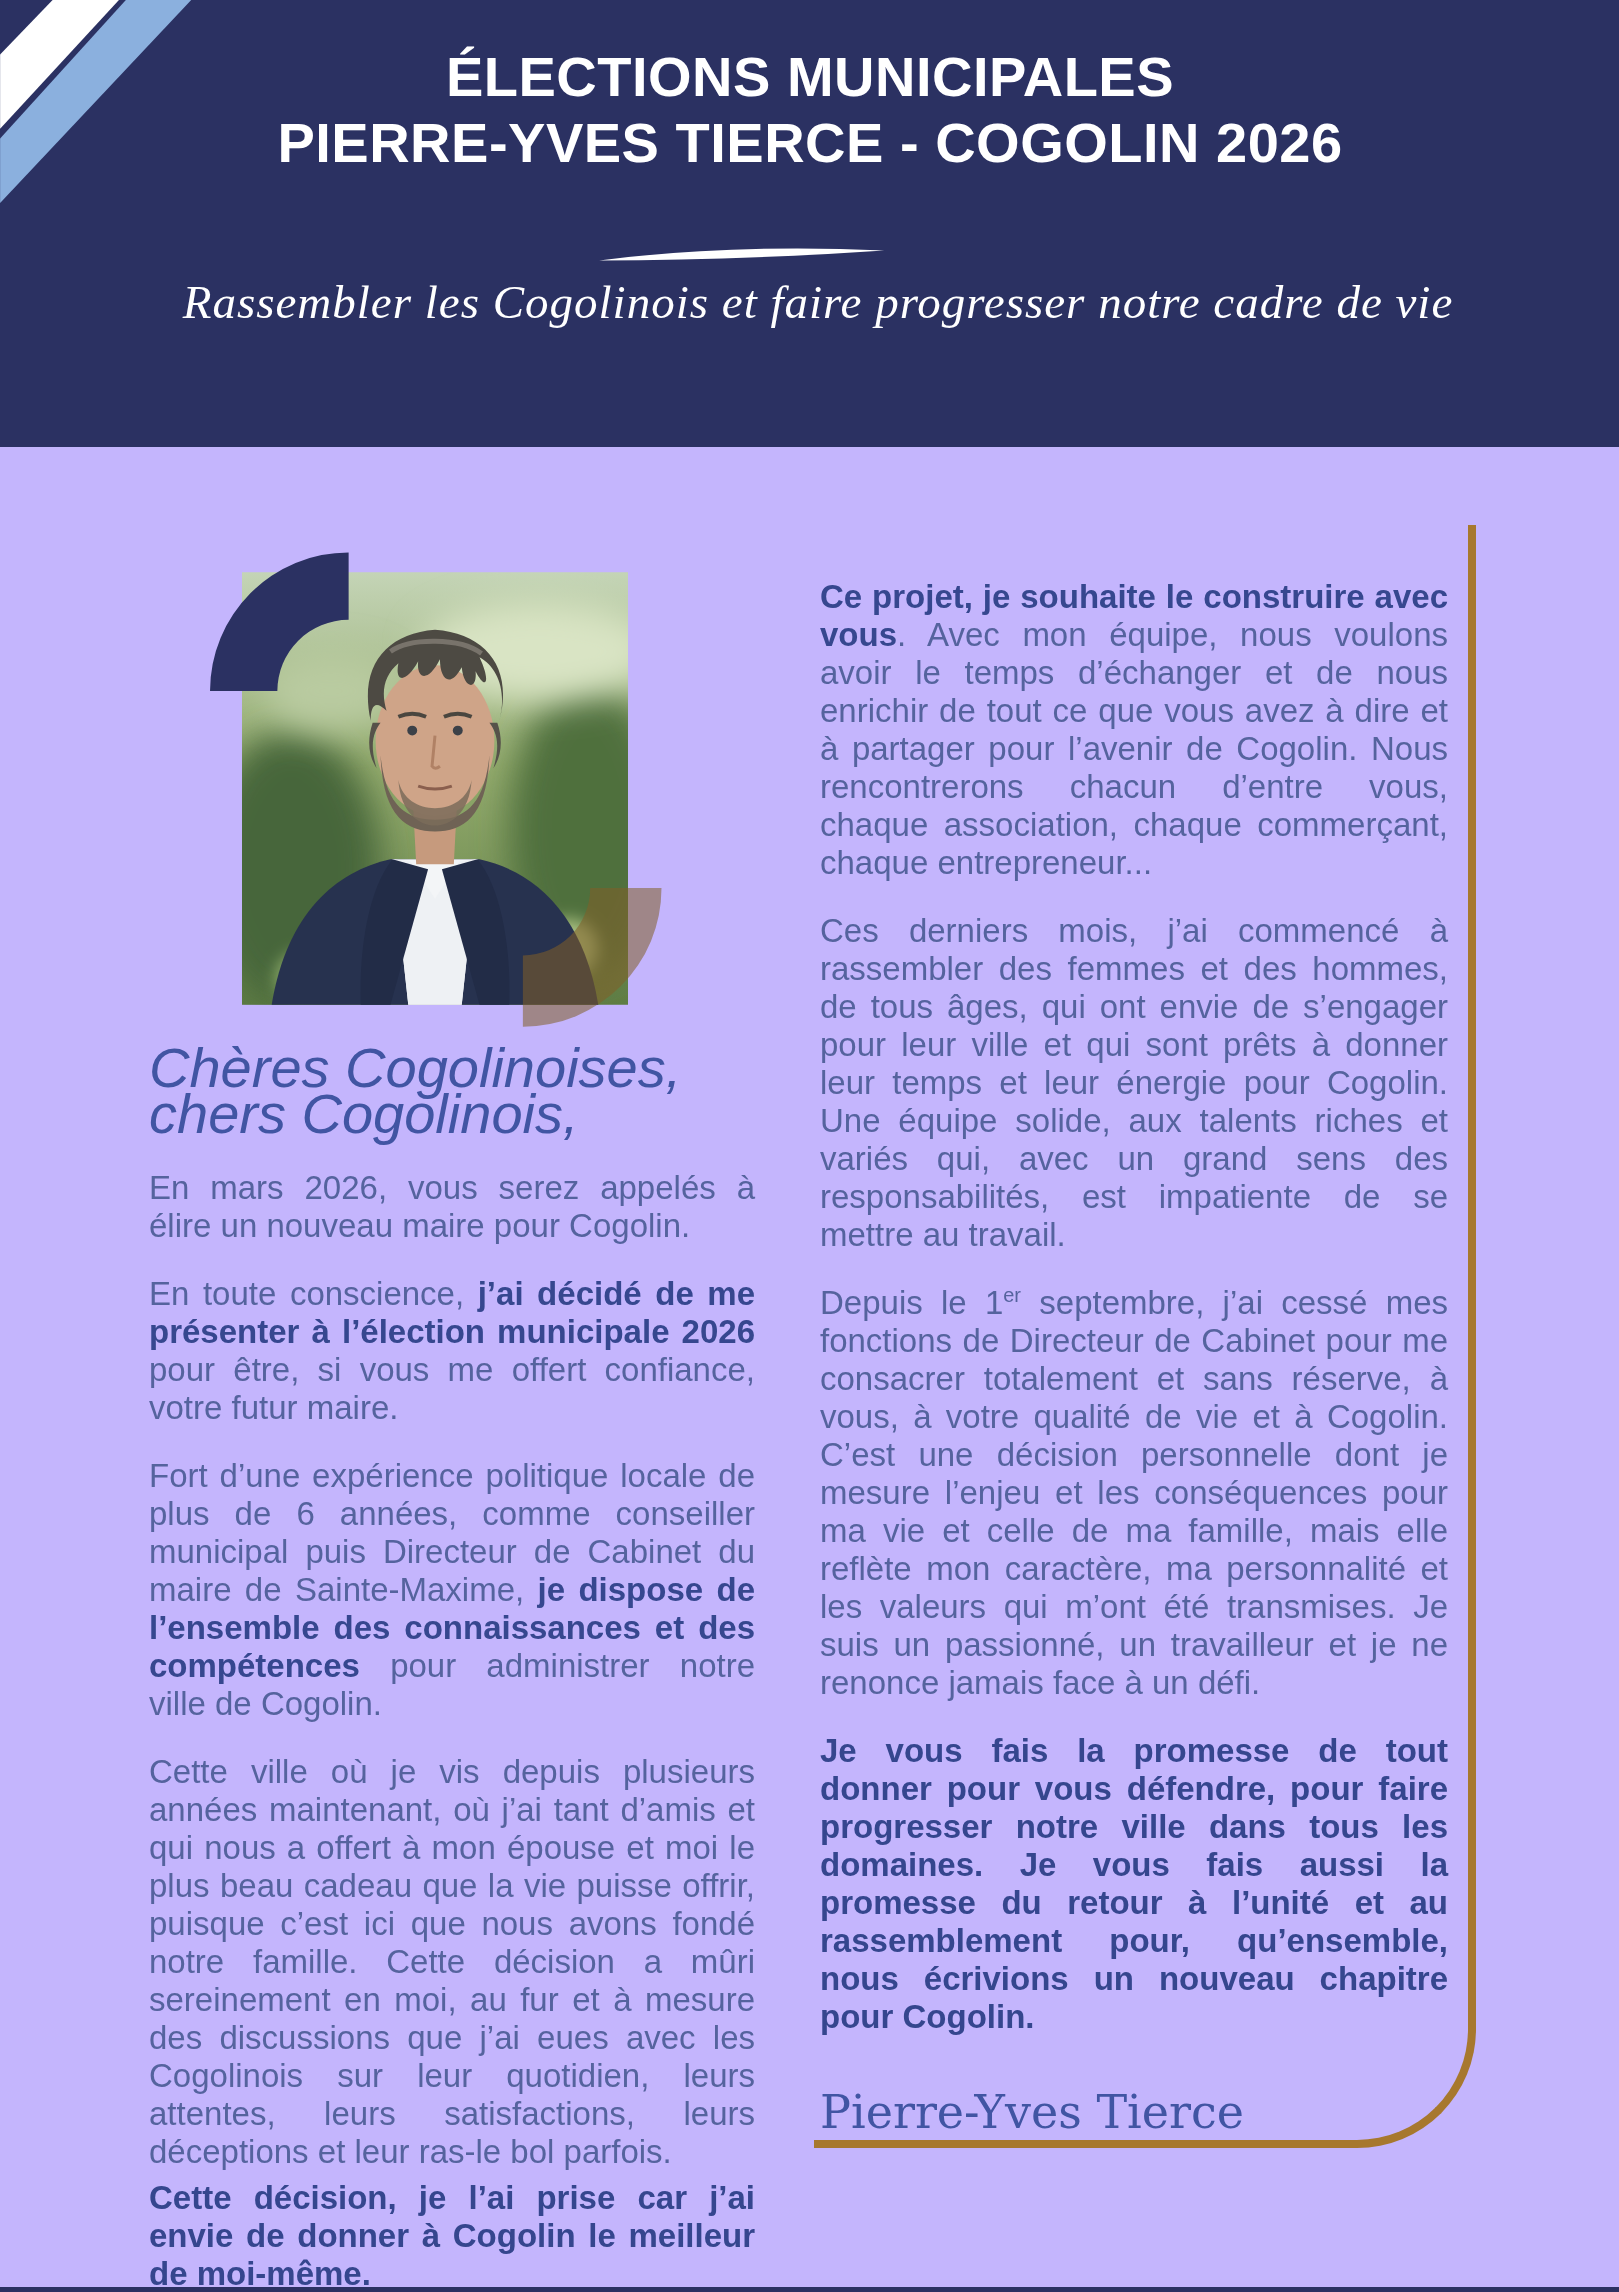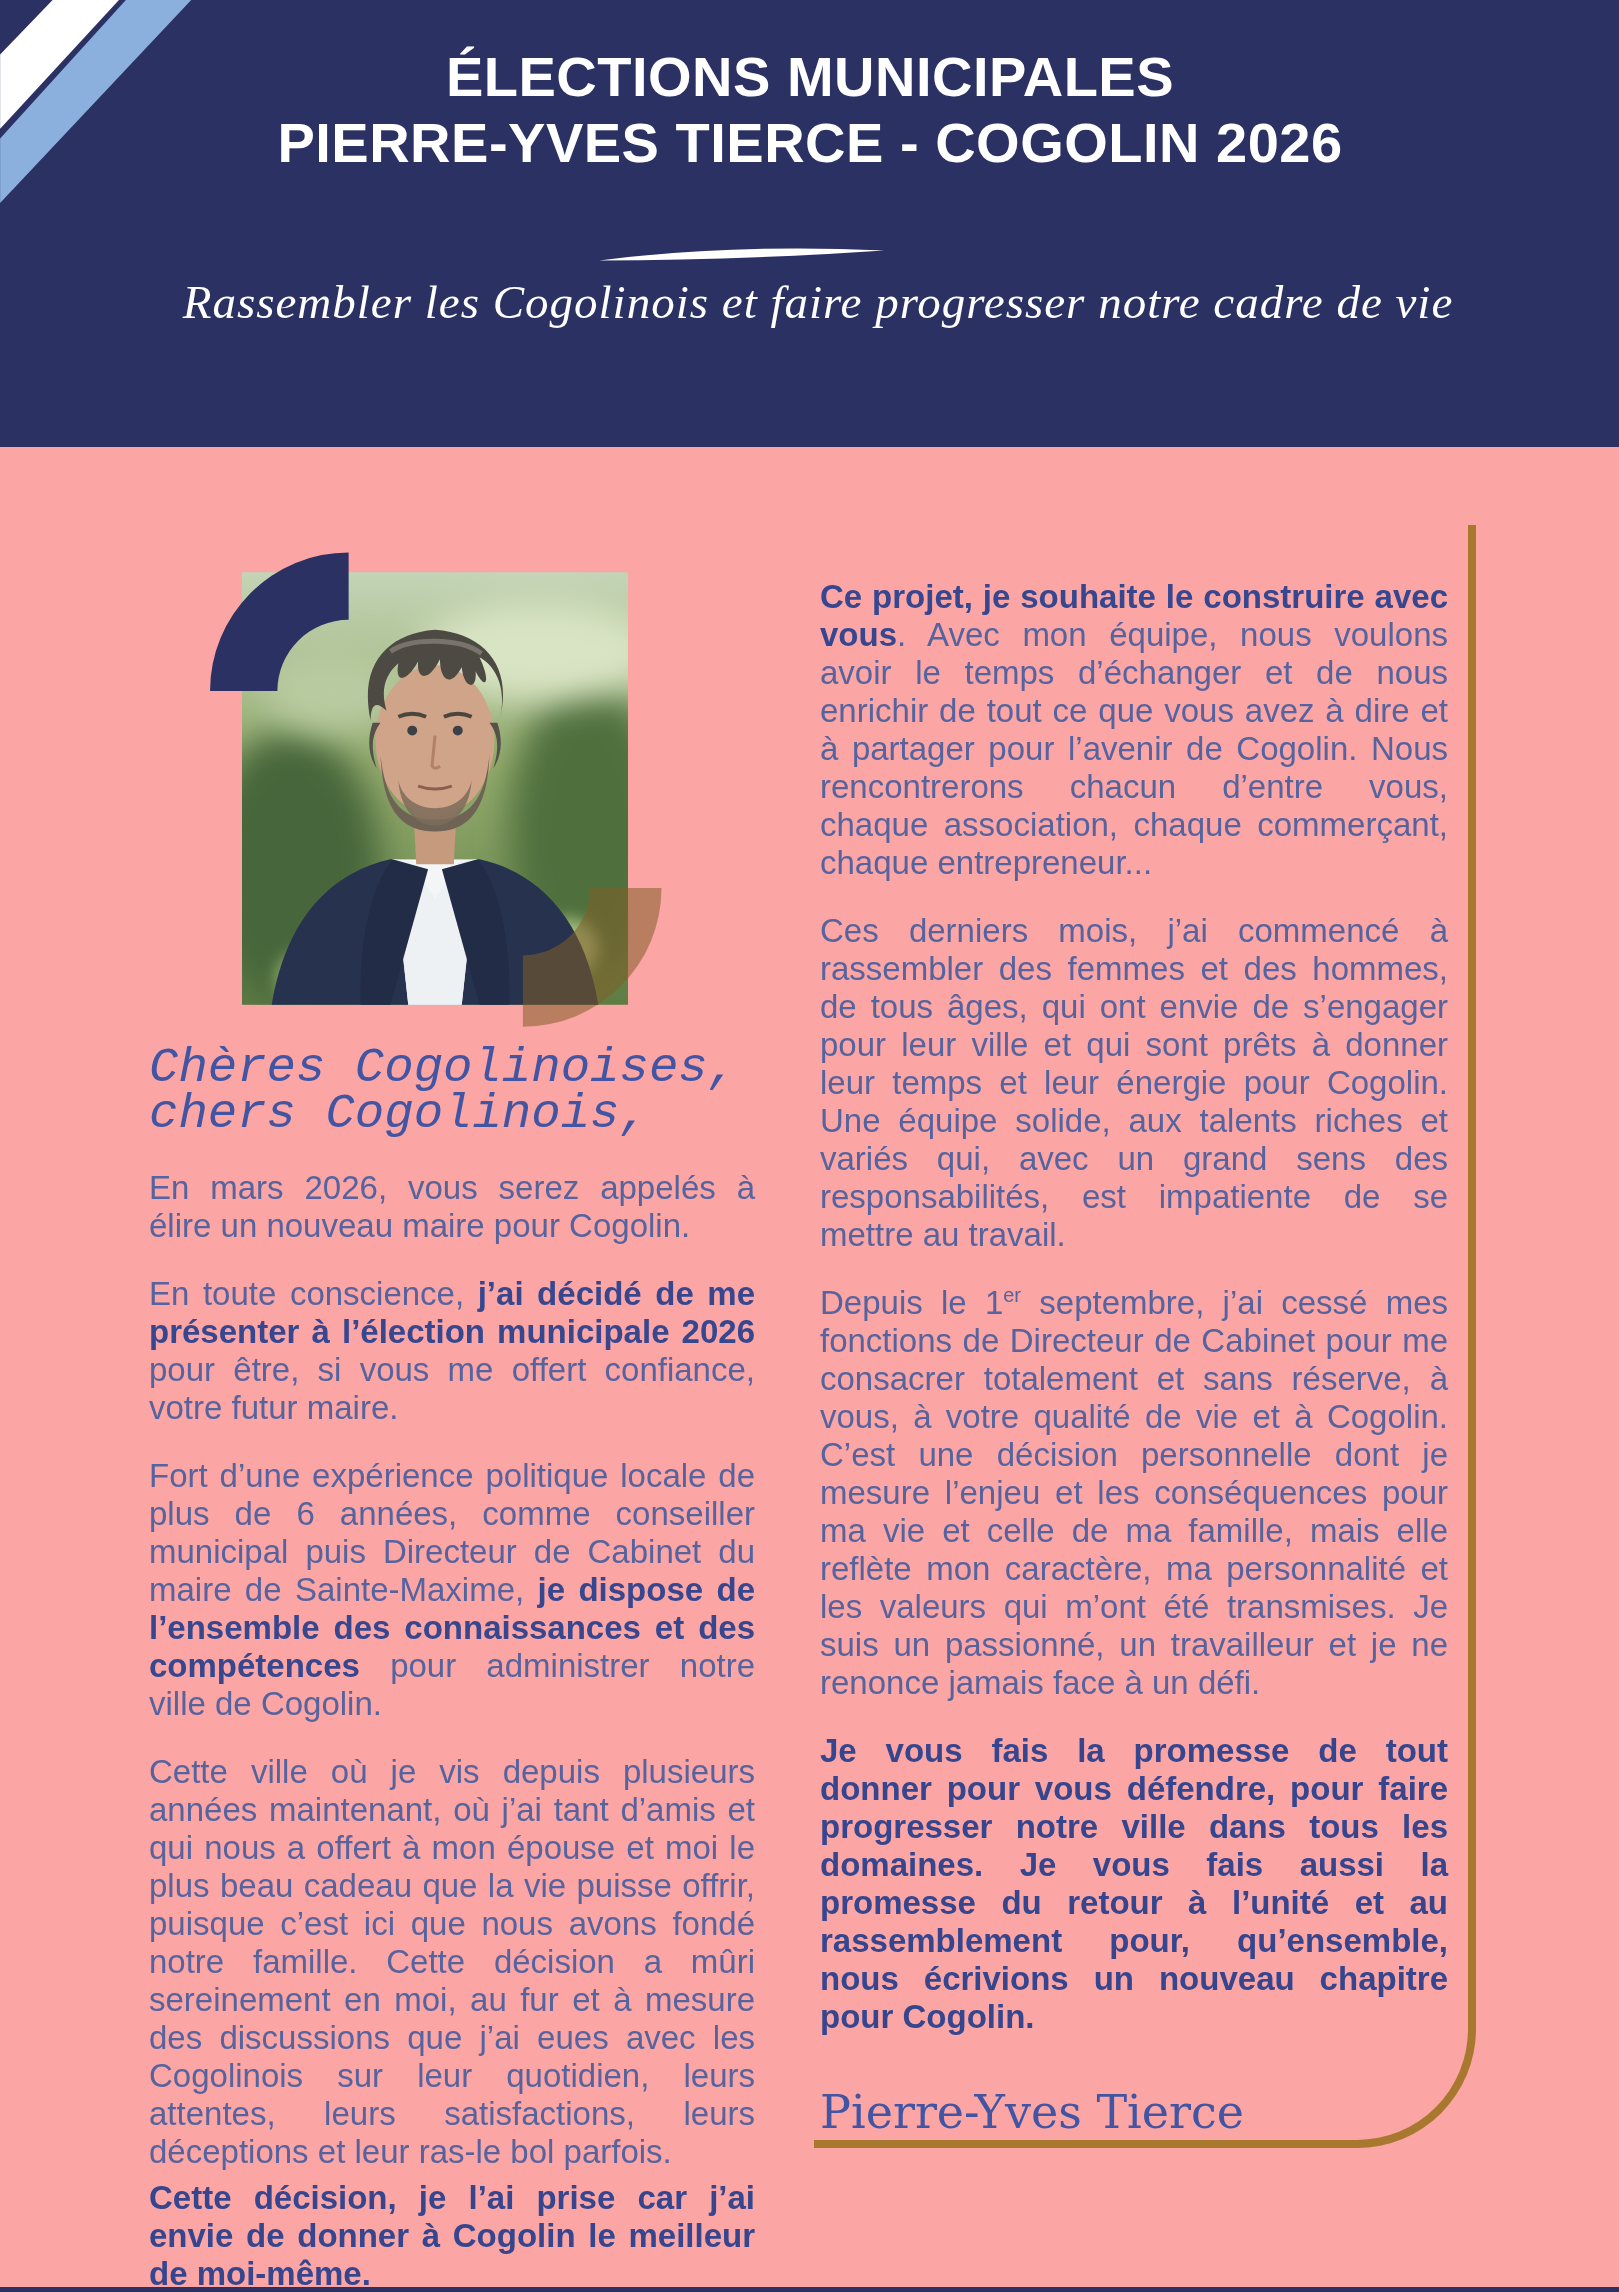--- a/index.html
+++ b/index.html
@@ -1,19 +1,19 @@
 <!DOCTYPE html>
 <html><head>
 <meta charset="utf-8">
 <style>
   html,body{margin:0;padding:0;background:#ffffff;}
   .page{
     position:relative;
     width:1620px;height:2293px;
-    background:#fca5a5;
+    background:#c4b5fd;
     font-family:"Liberation Sans",sans-serif;
     overflow:hidden;
   }
   
   .header{
     position:absolute;left:0;top:0;width:1620px;height:447px;
     background:#2b3162;
   }
   .titles{
     position:absolute;left:0;top:44px;width:1620px;
@@ -43,22 +43,22 @@
     position:absolute;left:242px;top:572px;width:386px;height:433px;
     z-index:1;overflow:hidden;
   }
   
   .col{position:absolute;z-index:5;color:#55639e;font-size:33px;line-height:38px;}
   .col p{margin:0 0 30px 0;text-align:justify;}
   .col p.tight{margin-bottom:8px;}
   .left-col{left:149px;top:1045px;width:606px;}
   .right-col{left:820px;top:578px;width:628px;}
   .greeting{
-    font-family:Liberation Mono, monospace;font-style:italic;
-    color:#4155a3;font-size:49px;line-height:46px;
+    font-family:Liberation Sans, sans-serif;font-style:italic;
+    color:#4155a3;font-size:56px;line-height:46px;
     margin:0 0 32px 0;text-align:left;
   }
   .b{font-weight:700;color:#36478f;}
   .promise{font-weight:700;color:#35468e;}
   sup{font-size:20px;line-height:0;}
   .signature{
     font-family:"DejaVu Serif",serif;
     color:#4155a3;font-size:46px;
     text-align:left;margin-top:57px;padding-right:6px;
   }

